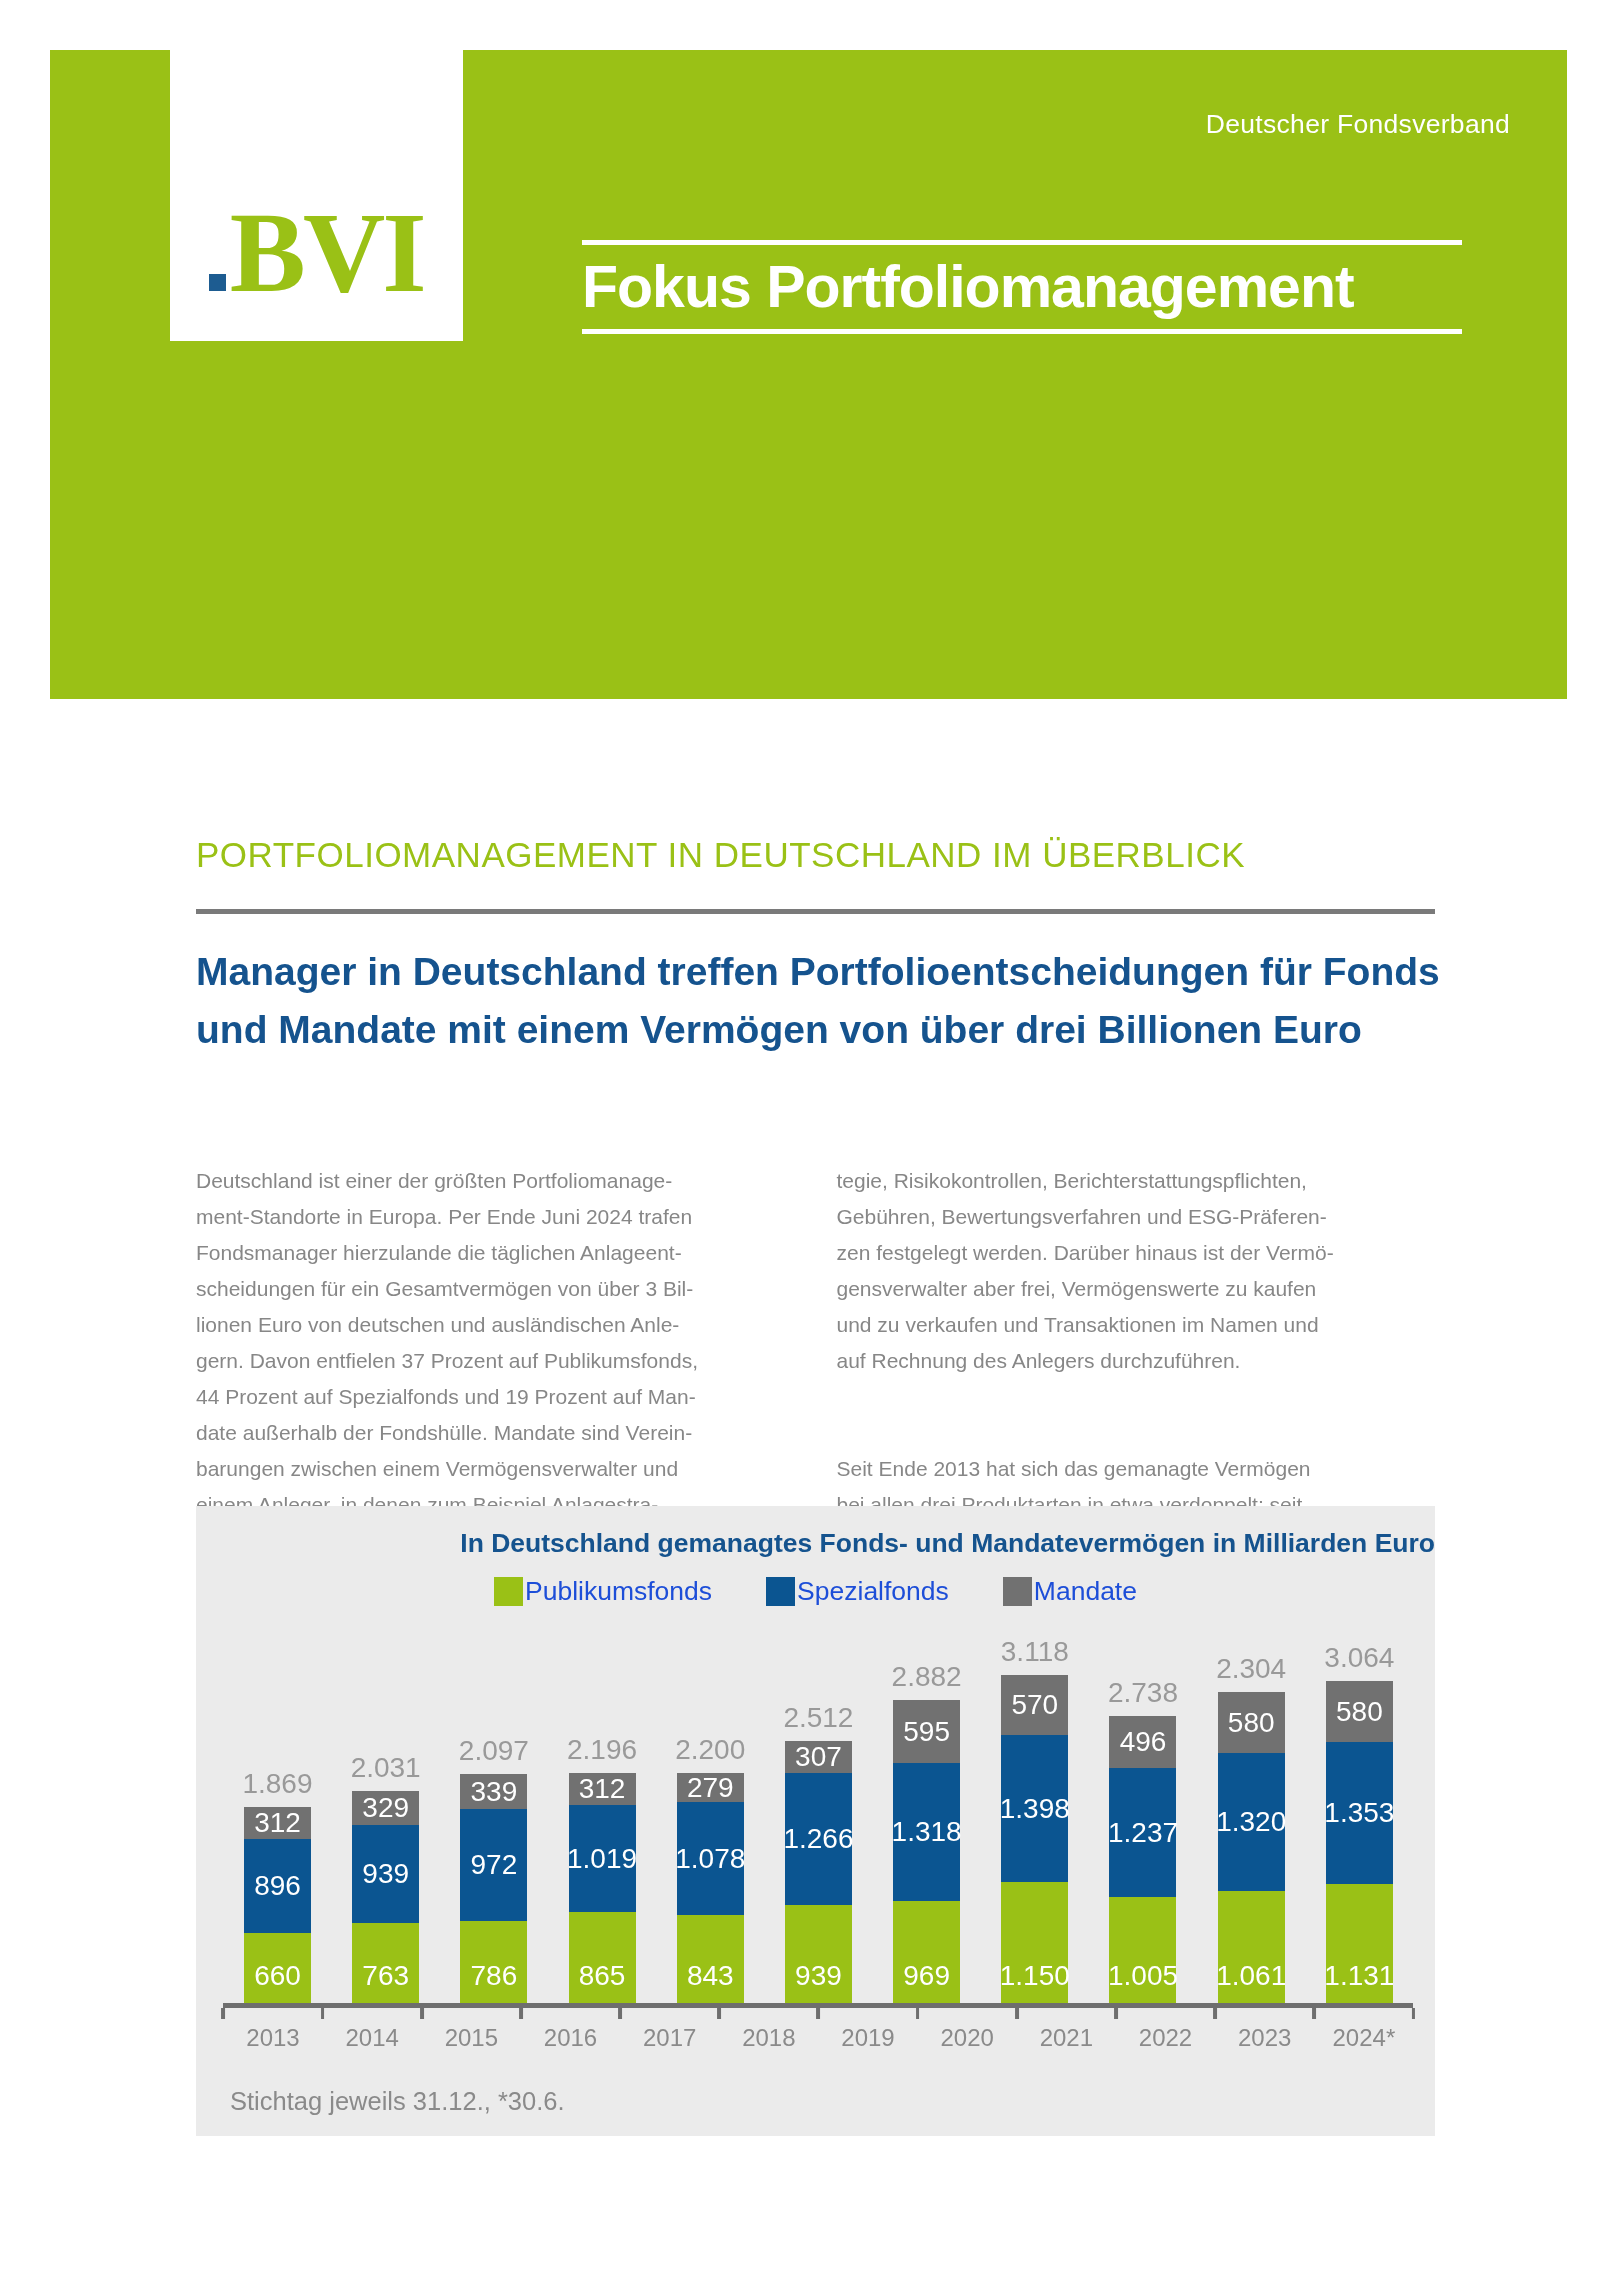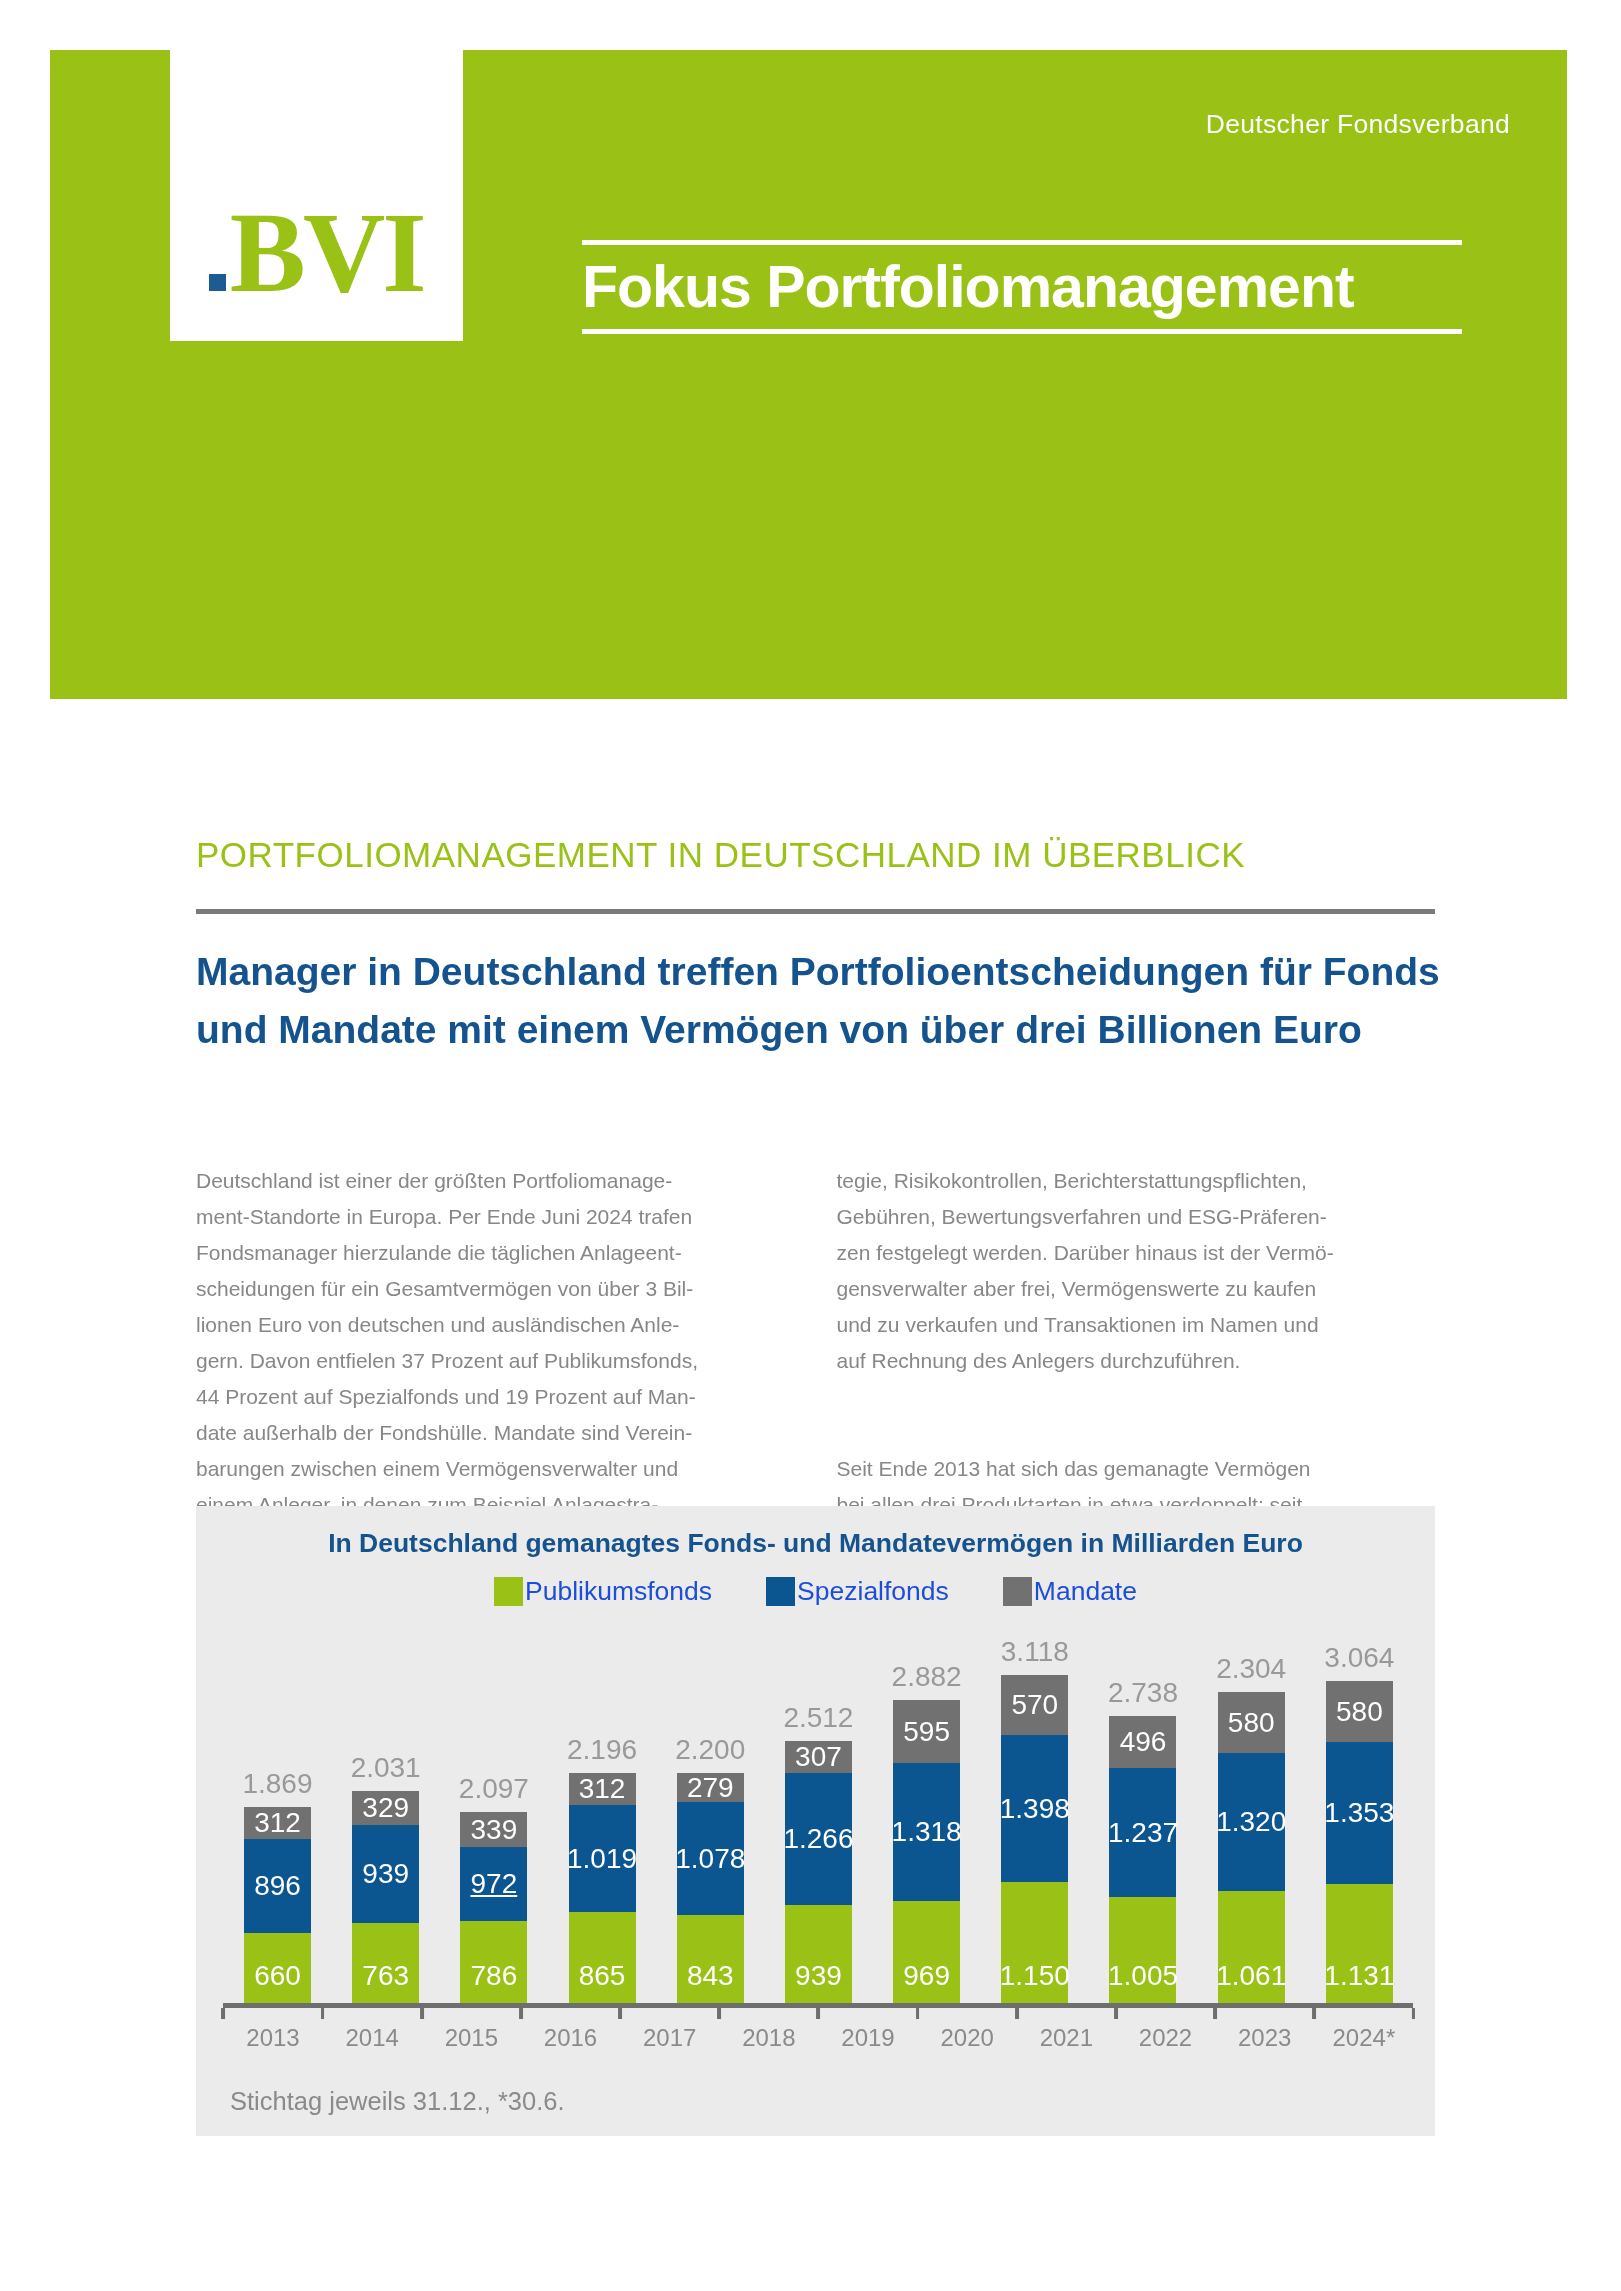--- a/index.html
+++ b/index.html
@@ -24,21 +24,21 @@
   .headline { position:absolute; left:196px; top:943px; width:1274px; color:#15538e;
               font-size:39px; font-weight:bold; line-height:58px; }
 
   
   .columns  { position:absolute; left:196px; top:1127px; width:1239px; display:flex; gap:42px; }
   .col      { flex:1; color:#878787; font-size:21px; line-height:36px; white-space:pre-line; }
   .col p + p { margin-top:36px; }
 
   
   .chart-panel { position:absolute; left:196px; top:1506px; width:1239px; height:630px; background:#ebebeb; }
-  .chart-title { padding-top:21.6px; text-align:center; color:#15538e; font-size:26.5px; font-weight:bold; }
+  .chart-title { padding-top:21.6px; text-align:right; color:#15538e; font-size:26.5px; font-weight:bold; }
   .legend { margin-top:17.6px; display:flex; justify-content:center; gap:54px; }
   .legend-item { display:flex; align-items:center; gap:2px; color:#1d4ed8; font-size:26.5px; }
   .legend-swatch { width:29px; height:29px; }
 
   .plot { display:flex; align-items:flex-end; height:396px; margin:0 21.6px 0 27.4px; }
   .plot-col { flex:1; display:flex; flex-direction:column; align-items:center; justify-content:flex-end; }
   .total-label { color:#999999; font-size:28px; margin-bottom:6.9px; }
   .bar { width:67px; display:flex; flex-direction:column; }
   .seg { position:relative; display:flex; justify-content:center; color:#ffffff; font-size:28px; }
   .seg-mandate, .seg-spezial { align-items:center; }
@@ -146,21 +146,21 @@
             <span>763</span>
           </div>
         </div>
       </div>
       <div class="plot-col">
         <div class="total-label">2.097</div>
         <div class="bar">
           <div class="seg seg-mandate" style="height: 35px;">
             <span>339</span>
           </div>
-          <div class="seg seg-spezial" style="height: 74px; text-decoration: underline;">
+          <div class="seg seg-spezial" style="height: 112px;">
             <span>972</span>
           </div>
           <div class="seg seg-publikum" style="height: 82px;">
             <span>786</span>
           </div>
         </div>
       </div>
       <div class="plot-col">
         <div class="total-label">2.196</div>
         <div class="bar">

